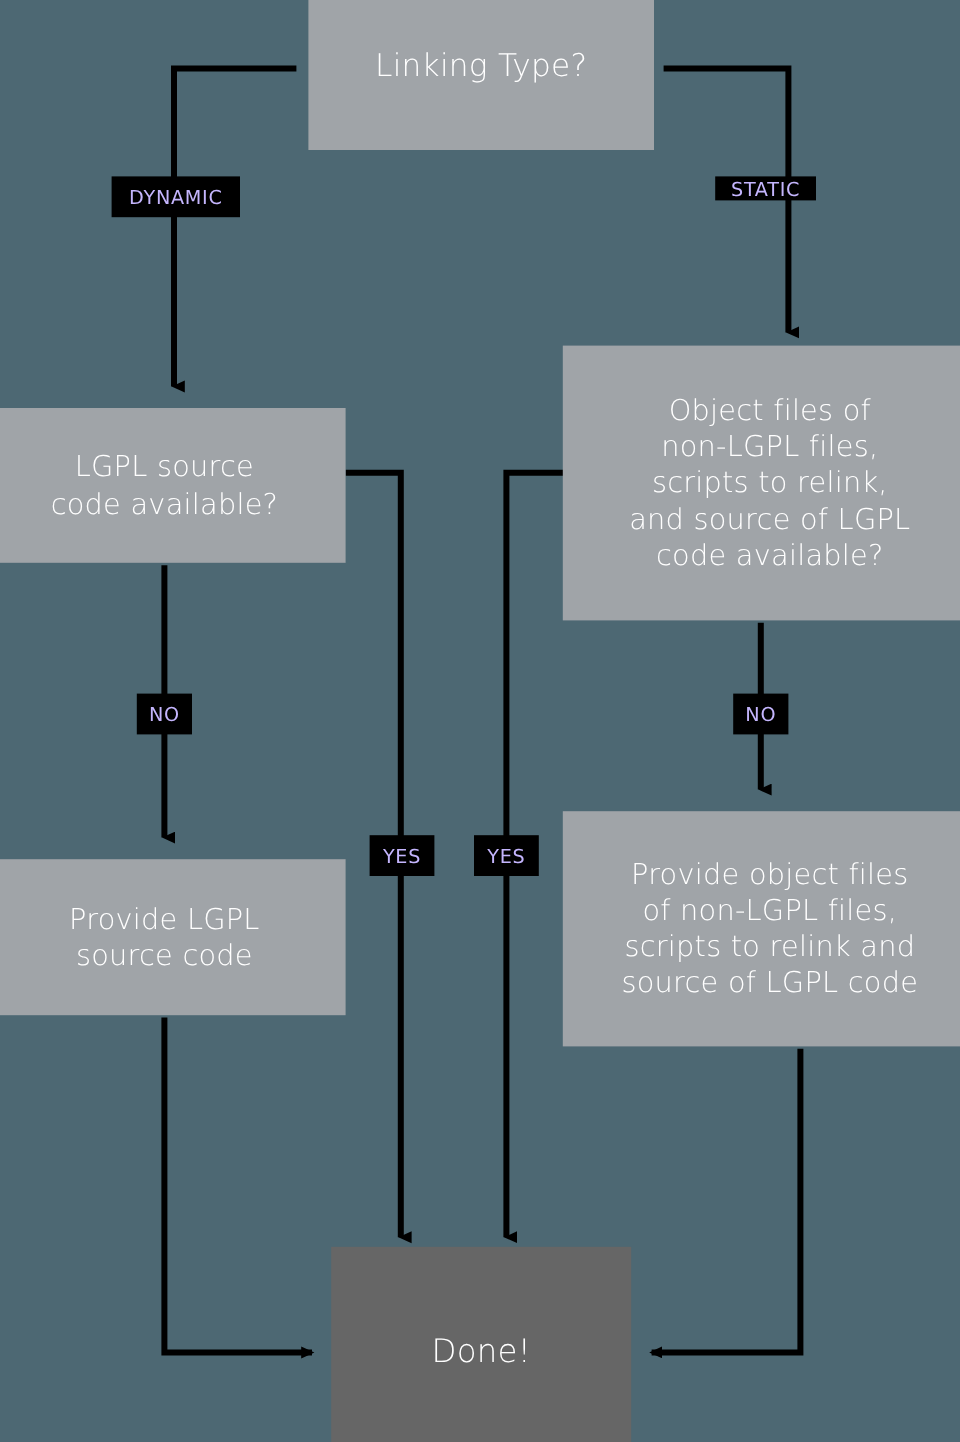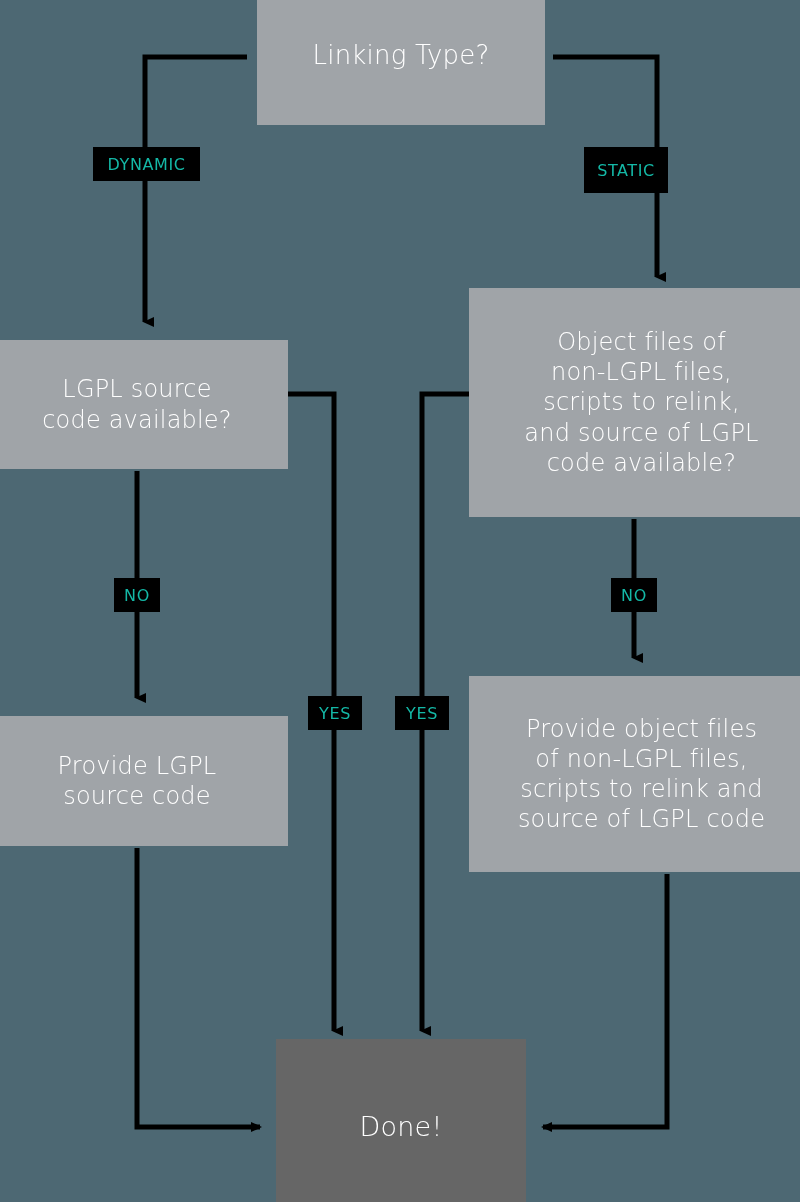--- a/index.html
+++ b/index.html
@@ -36,21 +36,21 @@
     letter-spacing: 0.2px;
     white-space: pre-line;
     padding: 4px 8px;
   }
   .node-process { background: #a0a4a8; }
   .node-terminal { background: #666666; }
 
   .edge-label {
     position: absolute;
     background: #000000;
-    color: #14b8a6;
+    color: #c4b5fd;
     font-size: 16px;
     font-weight: 400;
     letter-spacing: 0.6px;
     display: flex;
     align-items: center;
     justify-content: center;
     box-sizing: border-box;
     padding: 0 10px;
     height: 34px;
     white-space: nowrap;
@@ -110,21 +110,21 @@
 
   <div class="node node-process" style="left:469px; top:676px; width:345px; height:196px; font-size:24px;">Provide object files
 of non-LGPL files,
 scripts to relink and
 source of LGPL code</div>
 
   <div class="node node-terminal" style="left:276px; top:1039px; width:250px; height:177px; font-size:27px;">Done!</div>
 
   <div class="edge-label" style="left:93px; top:147px; width:107px; height:34px;">DYNAMIC</div>
 
-  <div class="edge-label" style="left:584px; top:147px; width:84px; height:46px;">STATIC</div>
+  <div class="edge-label" style="left:596px; top:147px; width:84px; height:20px;">STATIC</div>
 
   <div class="edge-label" style="left:114px; top:578px; width:46px; height:34px;">NO</div>
 
   <div class="edge-label" style="left:611px; top:578px; width:46px; height:34px;">NO</div>
 
   <div class="edge-label" style="left:308px; top:696px; width:54px; height:34px;">YES</div>
 
   <div class="edge-label" style="left:395px; top:696px; width:54px; height:34px;">YES</div>
 
 </div>

